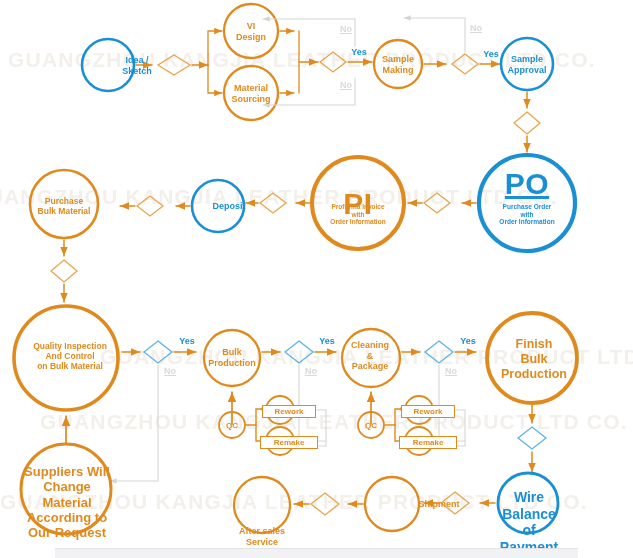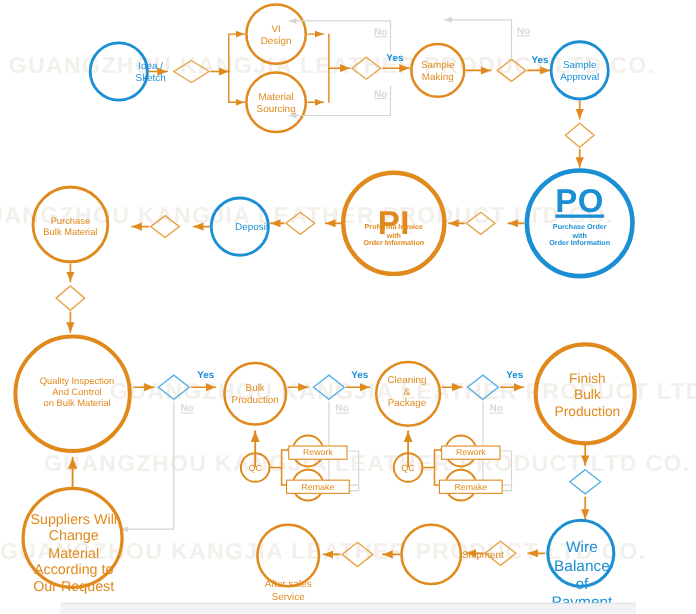--- a/index.html
+++ b/index.html
@@ -25,21 +25,21 @@
     letter-spacing:1.2px;
     pointer-events:none;
     user-select:none;
   }
 
   
   .lbl{
     position:absolute;
     text-align:center;
     line-height:1.18;
-    font-weight:400;
+    font-weight:700;
     pointer-events:none;
     white-space:pre-line;
   }
   .o{color:#e08a1e;}
   .b{color:#1b8fd4;}
   .yes{color:#1b8fd4;font-weight:700;font-size:9px;}
   .no{color:#d9d9d9;font-weight:700;font-size:9px;text-decoration:underline;}
   .tiny{font-size:6.5px;font-weight:700;}
   .big{font-size:30px;font-weight:700;letter-spacing:.5px;}
   .bottombar{

